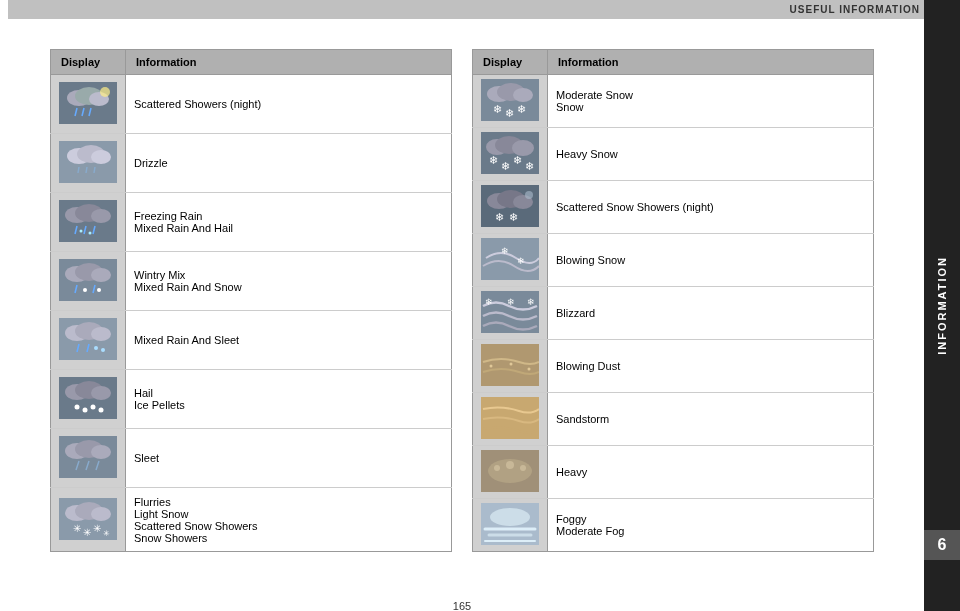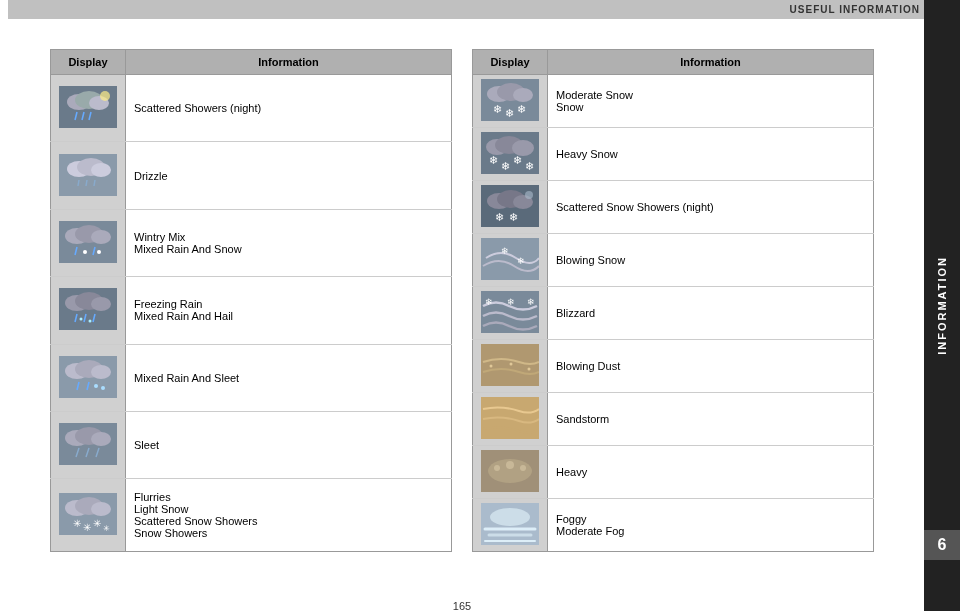--- a/index.html
+++ b/index.html
@@ -75,21 +75,21 @@
       margin-top: 10px;
     }
     .weather-table {
       flex: 1;
       border-collapse: collapse;
       border: 1px solid #999;
     }
     .weather-table th {
       background: #b0b0b0;
       padding: 6px 10px;
-      text-align: center;
+      text-align: left;
       font-size: 11px;
       font-weight: bold;
       border: 1px solid #999;
     }
     .weather-table td {
       padding: 4px 8px;
       vertical-align: middle;
       border-bottom: 1px solid #ccc;
       font-size: 11px;
     }
@@ -162,57 +162,70 @@
       <ellipse cx="32" cy="13" rx="14" ry="9" fill="#bbc"></ellipse>
       <ellipse cx="42" cy="16" rx="10" ry="7" fill="#ccd"></ellipse>
       <line x1="20" y1="26" x2="19" y2="32" stroke="#88aacc" stroke-width="1.5"></line>
       <line x1="28" y1="26" x2="27" y2="32" stroke="#88aacc" stroke-width="1.5"></line>
       <line x1="36" y1="26" x2="35" y2="32" stroke="#88aacc" stroke-width="1.5"></line>
     </svg></td>
               <td>Drizzle</td>
             </tr>
             <tr>
               <td class="icon-cell"><svg viewBox="0 0 58 42" xmlns="http://www.w3.org/2000/svg" class="weather-svg">
-      <rect width="58" height="42" fill="#7a8a9a"></rect>
-      <ellipse cx="18" cy="15" rx="12" ry="8" fill="#aab"></ellipse>
-      <ellipse cx="30" cy="13" rx="14" ry="9" fill="#99a"></ellipse>
-      <ellipse cx="42" cy="16" rx="10" ry="7" fill="#aab"></ellipse>
-      <line x1="18" y1="26" x2="16" y2="34" stroke="#66aaff" stroke-width="1.5"></line>
-      <circle cx="26" cy="31" r="2" fill="white"></circle>
-      <line x1="36" y1="26" x2="34" y2="34" stroke="#66aaff" stroke-width="1.5"></line>
-      <circle cx="40" cy="31" r="2" fill="white"></circle>
-    </svg></td>
-              <td>Wintry Mix<br>Mixed Rain And Snow</td>
-            </tr>
-            <tr>
-              <td class="icon-cell"><svg viewBox="0 0 58 42" xmlns="http://www.w3.org/2000/svg" class="weather-svg">
       <rect width="58" height="42" fill="#6a7a8a"></rect>
       <ellipse cx="18" cy="15" rx="12" ry="8" fill="#99a"></ellipse>
       <ellipse cx="30" cy="13" rx="14" ry="9" fill="#889"></ellipse>
       <ellipse cx="42" cy="16" rx="10" ry="7" fill="#99a"></ellipse>
       <line x1="18" y1="26" x2="16" y2="34" stroke="#66aaff" stroke-width="1.5"></line>
       <line x1="27" y1="26" x2="25" y2="34" stroke="#66aaff" stroke-width="1.5"></line>
       <line x1="36" y1="26" x2="34" y2="34" stroke="#66aaff" stroke-width="1.5"></line>
       <circle cx="22" cy="31" r="1.5" fill="#aaeeff"></circle>
       <circle cx="31" cy="33" r="1.5" fill="#aaeeff"></circle>
     </svg></td>
               <td>Freezing Rain<br>Mixed Rain And Hail</td>
             </tr>
             <tr>
               <td class="icon-cell"><svg viewBox="0 0 58 42" xmlns="http://www.w3.org/2000/svg" class="weather-svg">
+      <rect width="58" height="42" fill="#7a8a9a"></rect>
+      <ellipse cx="18" cy="15" rx="12" ry="8" fill="#aab"></ellipse>
+      <ellipse cx="30" cy="13" rx="14" ry="9" fill="#99a"></ellipse>
+      <ellipse cx="42" cy="16" rx="10" ry="7" fill="#aab"></ellipse>
+      <line x1="18" y1="26" x2="16" y2="34" stroke="#66aaff" stroke-width="1.5"></line>
+      <circle cx="26" cy="31" r="2" fill="white"></circle>
+      <line x1="36" y1="26" x2="34" y2="34" stroke="#66aaff" stroke-width="1.5"></line>
+      <circle cx="40" cy="31" r="2" fill="white"></circle>
+    </svg></td>
+              <td>Wintry Mix<br>Mixed Rain And Snow</td>
+            </tr>
+            <tr>
+              <td class="icon-cell"><svg viewBox="0 0 58 42" xmlns="http://www.w3.org/2000/svg" class="weather-svg">
       <rect width="58" height="42" fill="#8a9aaa"></rect>
       <ellipse cx="18" cy="15" rx="12" ry="8" fill="#bbc"></ellipse>
       <ellipse cx="30" cy="13" rx="14" ry="9" fill="#aab"></ellipse>
       <ellipse cx="42" cy="16" rx="10" ry="7" fill="#bbc"></ellipse>
       <line x1="20" y1="26" x2="18" y2="34" stroke="#66aaff" stroke-width="1.5"></line>
       <line x1="30" y1="26" x2="28" y2="34" stroke="#66aaff" stroke-width="1.5"></line>
       <circle cx="37" cy="30" r="2" fill="#aaddff"></circle>
       <circle cx="44" cy="32" r="2" fill="#aaddff"></circle>
     </svg></td>
               <td>Mixed Rain And Sleet</td>
+            </tr>
+            <tr>
+              <td class="icon-cell"><svg viewBox="0 0 58 42" xmlns="http://www.w3.org/2000/svg" class="weather-svg">
+      <rect width="58" height="42" fill="#6a7a8a"></rect>
+      <ellipse cx="18" cy="15" rx="12" ry="8" fill="#99a"></ellipse>
+      <ellipse cx="30" cy="13" rx="14" ry="9" fill="#889"></ellipse>
+      <ellipse cx="42" cy="16" rx="10" ry="7" fill="#99a"></ellipse>
+      <circle cx="18" cy="30" r="2.5" fill="white"></circle>
+      <circle cx="26" cy="33" r="2.5" fill="white"></circle>
+      <circle cx="34" cy="30" r="2.5" fill="white"></circle>
+      <circle cx="42" cy="33" r="2.5" fill="white"></circle>
+    </svg></td>
+              <td>Hail<br>Ice Pellets</td>
             </tr>
             <tr>
               <td class="icon-cell"><svg viewBox="0 0 58 42" xmlns="http://www.w3.org/2000/svg" class="weather-svg">
       <rect width="58" height="42" fill="#7a8a9a"></rect>
       <ellipse cx="18" cy="15" rx="12" ry="8" fill="#aab"></ellipse>
       <ellipse cx="30" cy="13" rx="14" ry="9" fill="#99a"></ellipse>
       <ellipse cx="42" cy="16" rx="10" ry="7" fill="#aab"></ellipse>
       <line x1="20" y1="25" x2="17" y2="34" stroke="#88aacc" stroke-width="1.5"></line>
       <line x1="30" y1="25" x2="27" y2="34" stroke="#88aacc" stroke-width="1.5"></line>
       <line x1="40" y1="25" x2="37" y2="34" stroke="#88aacc" stroke-width="1.5"></line>

